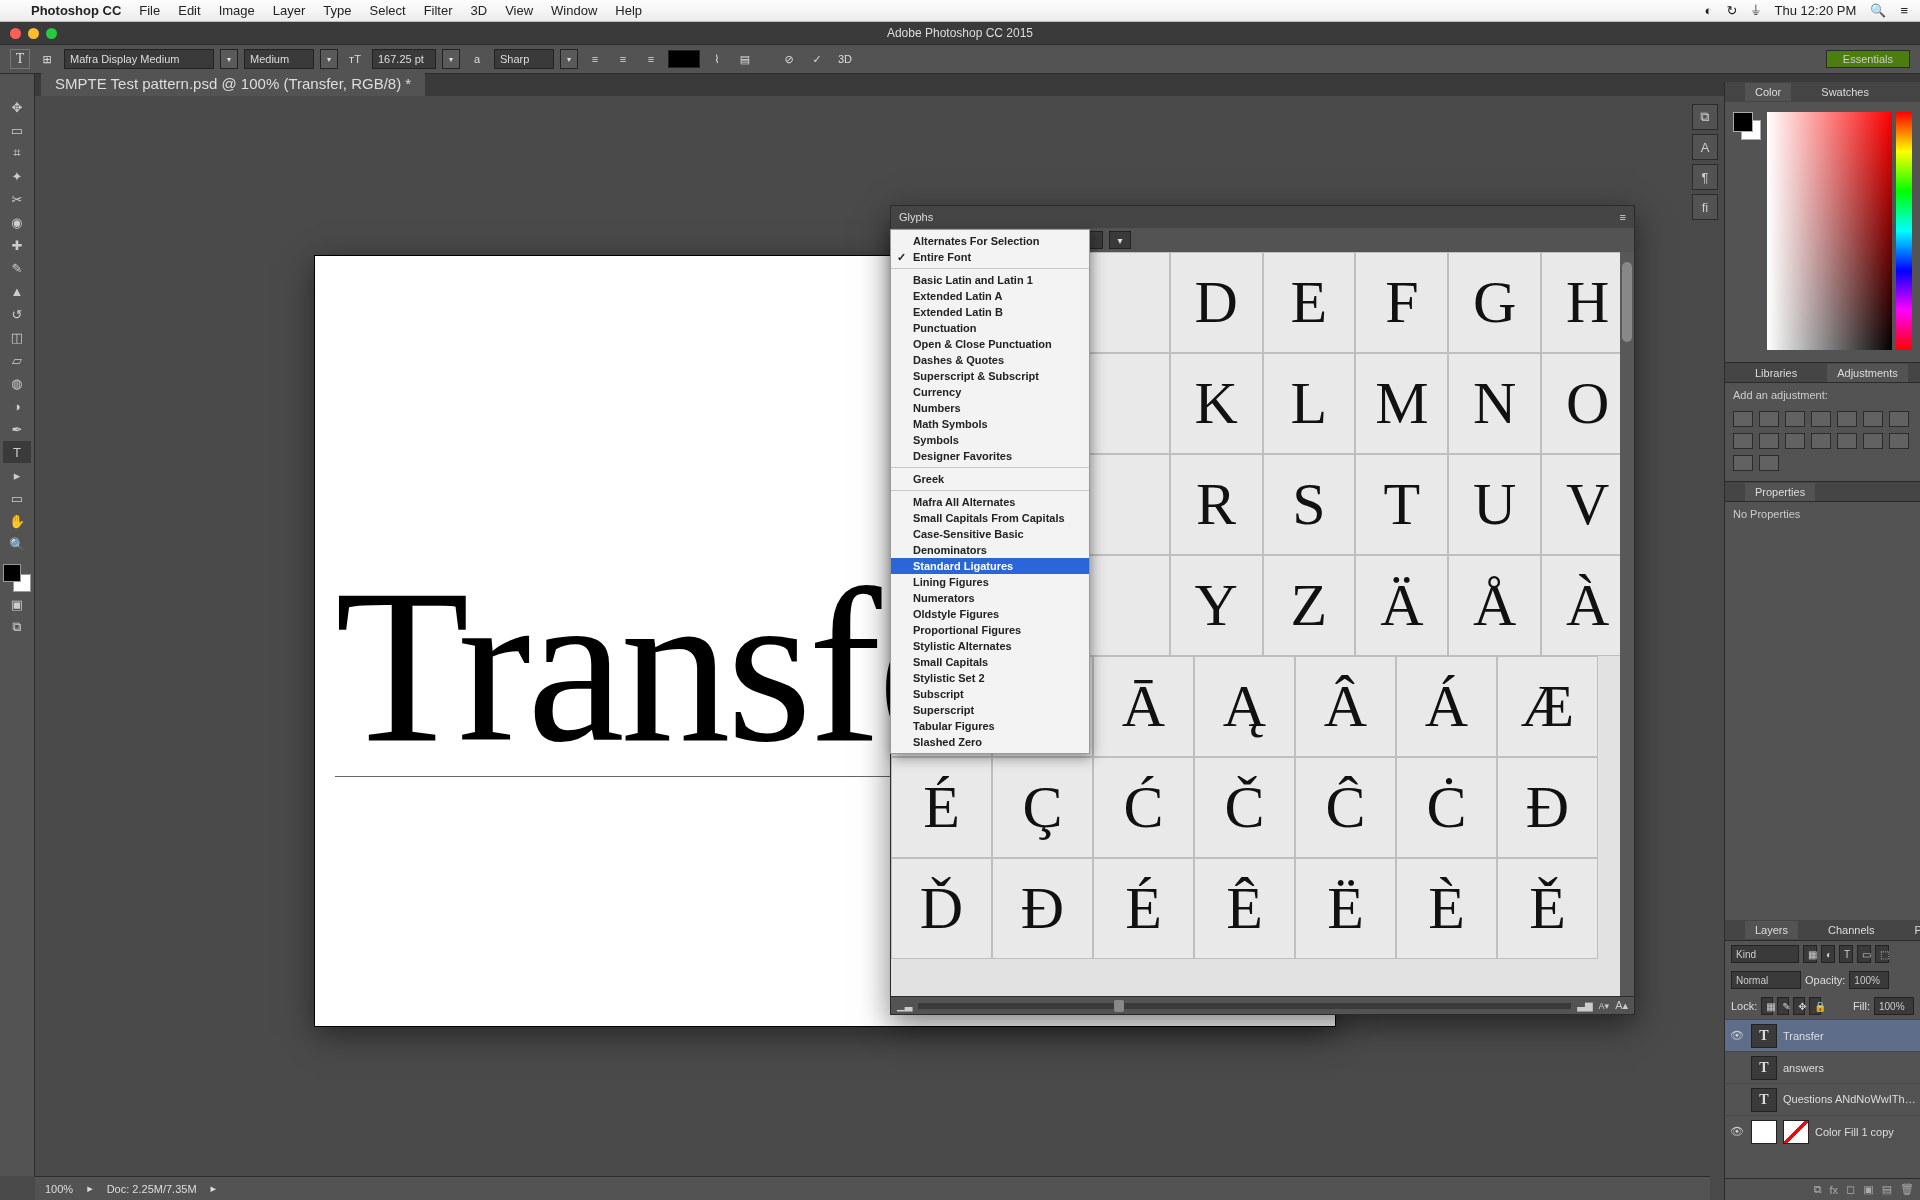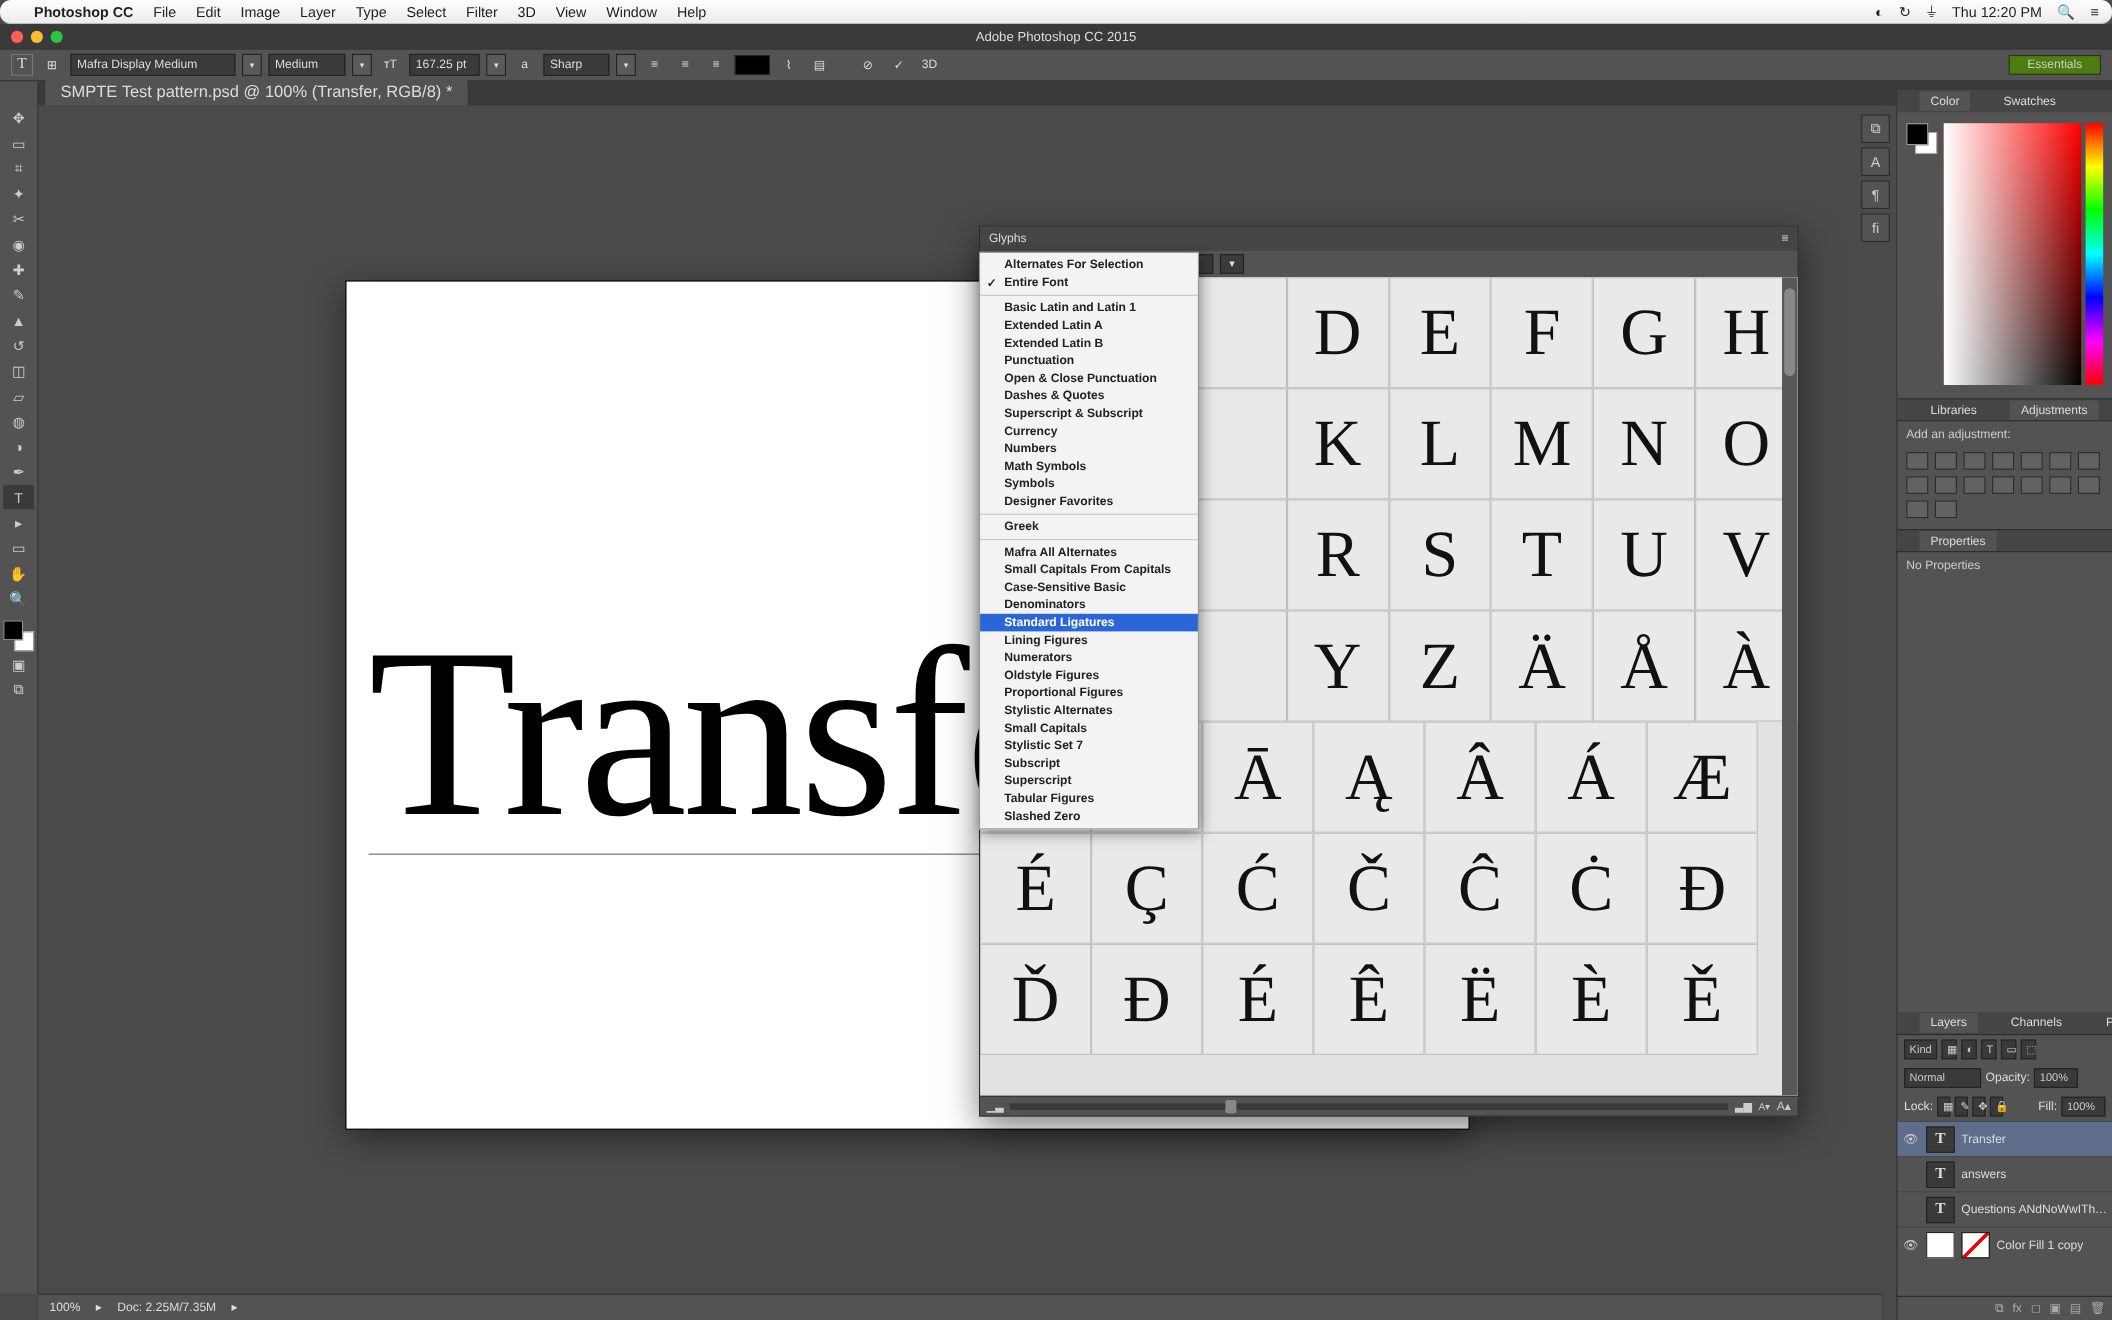--- a/index.html
+++ b/index.html
@@ -1,19 +1,19 @@
 <!DOCTYPE html>
 <html><head>
 <meta charset="utf-8">
 <style>
 * { margin:0; padding:0; box-sizing:border-box; font-family: "Lucida Grande", "Helvetica Neue", Arial, sans-serif; }
 html,body { width:1920px; height:1200px; overflow:hidden; background:#4a4a4a; }
 
 
-.mac-menubar { position:absolute; top:0; left:0; right:0; height:22px; background:linear-gradient(#fdfdfd,#ececec); border-bottom:1px solid #bcbcbc; display:flex; align-items:center; font-size:13px; color:#222;border-radius:10px; }
+.mac-menubar { position:absolute; top:0; left:0; right:0; height:22px; background:linear-gradient(#fdfdfd,#ececec); border-bottom:1px solid #bcbcbc; display:flex; align-items:center; font-size:13px; color:#222; }
 .mac-menubar .apple { width:22px; text-align:center; font-size:14px; }
 .mac-menubar .app { font-weight:bold; padding:0 9px; }
 .mac-menubar .mitem { padding:0 9px; }
 .mac-menubar .right { margin-left:auto; display:flex; align-items:center; gap:14px; padding-right:12px; }
 .mac-menubar .ricon { font-size:13px; }
 
 
 .titlebar { position:absolute; top:22px; left:0; right:0; height:22px; background:#3a3a3a; color:#ddd; font-size:12px; display:flex; align-items:center; }
 .titlebar .traffic { display:flex; gap:7px; padding-left:10px; }
 .titlebar .dot { width:11px; height:11px; border-radius:50%; }
@@ -331,21 +331,21 @@
       <div class="di">Small Capitals From Capitals</div>
       <div class="di">Case-Sensitive Basic</div>
       <div class="di">Denominators</div>
       <div class="di hl">Standard Ligatures</div>
       <div class="di">Lining Figures</div>
       <div class="di">Numerators</div>
       <div class="di">Oldstyle Figures</div>
       <div class="di">Proportional Figures</div>
       <div class="di">Stylistic Alternates</div>
       <div class="di">Small Capitals</div>
-      <div class="di">Stylistic Set 7</div>
+      <div class="di">Stylistic Set 2</div>
       <div class="di">Subscript</div>
       <div class="di">Superscript</div>
       <div class="di">Tabular Figures</div>
       <div class="di">Slashed Zero</div>
     </div>
 </div>
 
 <div class="ricons" style="right:200px;top:100px;">
   <div class="ri">⧉</div>
   <div class="ri">A</div>
@@ -403,21 +403,21 @@
 
   <div class="spacer"></div>
 
   <div class="ptabs">
     <div class="pt act">Layers</div>
     <div class="pt">Channels</div>
     <div class="pt">Paths</div>
   </div>
   <div class="layp">
     <div class="lopts">
-      <div class="lf" style="width:30px">Kind</div>
+      <div class="lf" style="width:68px">Kind</div>
       <div class="lf" style="width:14px">▦</div>
       <div class="lf" style="width:14px">◐</div>
       <div class="lf" style="width:14px">T</div>
       <div class="lf" style="width:14px">▭</div>
       <div class="lf" style="width:14px">⬚</div>
     </div>
     <div class="lopts">
       <div class="lf" style="width:70px">Normal</div>
       <span>Opacity:</span>
       <div class="lf" style="width:40px">100%</div>

